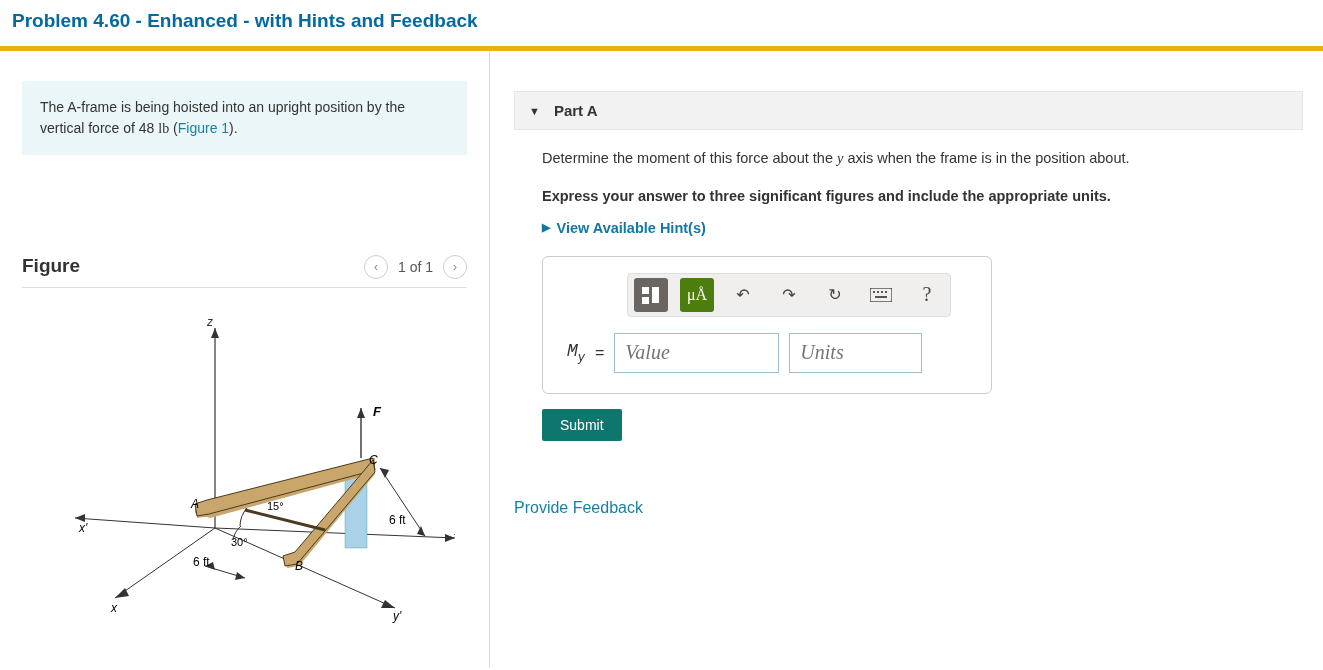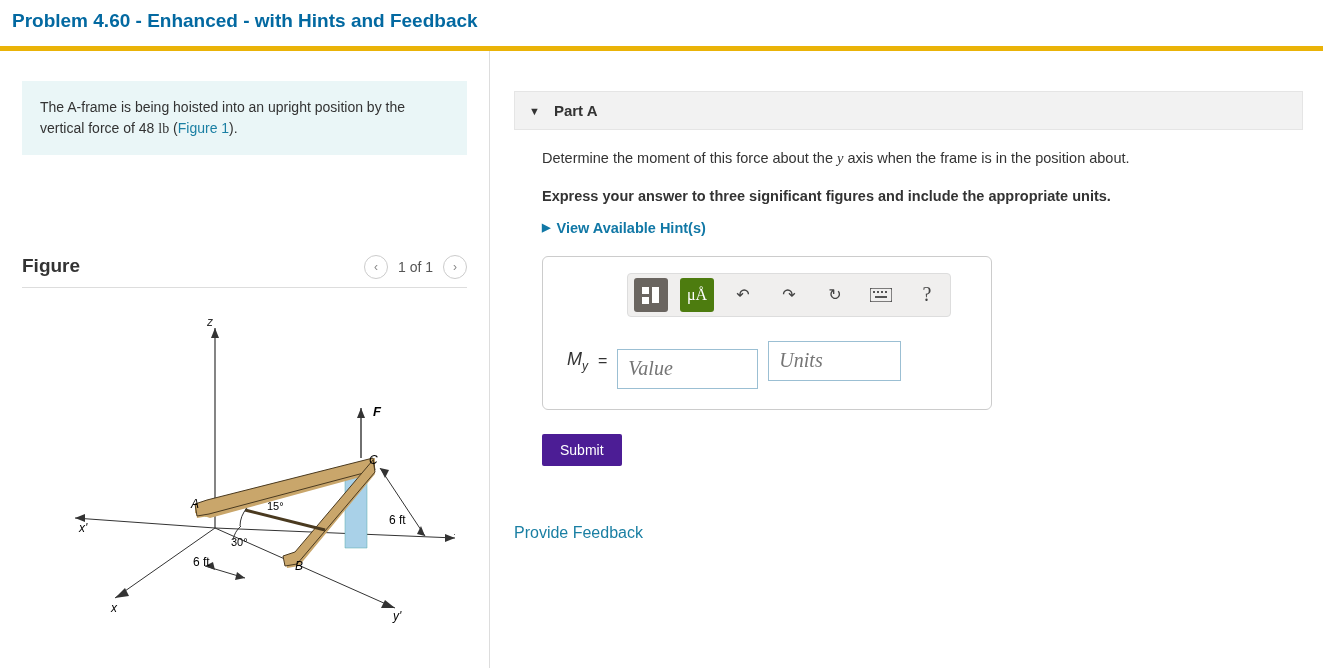--- a/index.html
+++ b/index.html
@@ -24,27 +24,27 @@
 .instr { font-weight: bold; font-size: 14.5px; margin-bottom: 16px; }
 .hints-link { color: #1178a6; font-weight: bold; font-size: 14.5px; cursor: pointer; display: flex; align-items: center; gap: 6px; margin-bottom: 20px; }
 .hints-link .cr { font-size: 11px; }
 .answer-box { border: 1px solid #ccc; border-radius: 6px; padding: 16px 24px 20px; width: 450px; }
 .toolbar { background: #f0efee; border: 1px solid #ddd; border-radius: 4px; padding: 4px 6px; display: inline-flex; align-items: center; gap: 12px; margin-left: 60px; margin-bottom: 16px; }
 .tbtn { width: 34px; height: 34px; display: inline-flex; align-items: center; justify-content: center; border-radius: 3px; cursor: pointer; font-size: 16px; color: #444; }
 .tbtn.dark { background: #6a6560; color: #fff; }
 .tbtn.dark2 { background: #4d7c0f; color: #fff; font-family: "Times New Roman", serif; }
 .tbtn.q { font-size: 20px; font-family: "Times New Roman", serif; }
 .ans-row { display: flex; align-items: center; gap: 10px; }
-.ans-label { font-family: Liberation Sans, sans-serif; font-style: italic; font-size: 18px; }
+.ans-label { font-family: Liberation Mono, monospace; font-style: italic; font-size: 18px; }
 .ans-label sub { font-size: 12px; }
 .ans-eq { font-size: 16px; }
 .val-input, .unit-input { border: 1px solid #9bbfd3; height: 40px; font-size: 20px; font-family: "Times New Roman", serif; font-style: italic; color: #999; padding: 0 10px; }
-.val-input { width: 141px; margin-top: 16px; }
+.val-input { width: 165px; }
 .unit-input { width: 133px; }
-.submit-btn { margin-top: 24px; background: #4c1d95; color: #fff; border: none; padding: 8px 18px; font-size: 14px; border-radius: 2px; cursor: pointer; }
+.submit-btn { margin-top: 15px; background: #0f766e; color: #fff; border: none; padding: 8px 18px; font-size: 14px; border-radius: 2px; cursor: pointer; }
 .feedback-link { margin-top: 40px; color: #1a7fa3; font-size: 16px; cursor: pointer; }
 svg text { font-family: Arial, sans-serif; }
 </style>
 </head>
 <body>
 
 <div class="header">Problem 4.60 - Enhanced - with Hints and Feedback</div>
 
 <div class="container">
   <div class="left-col">

